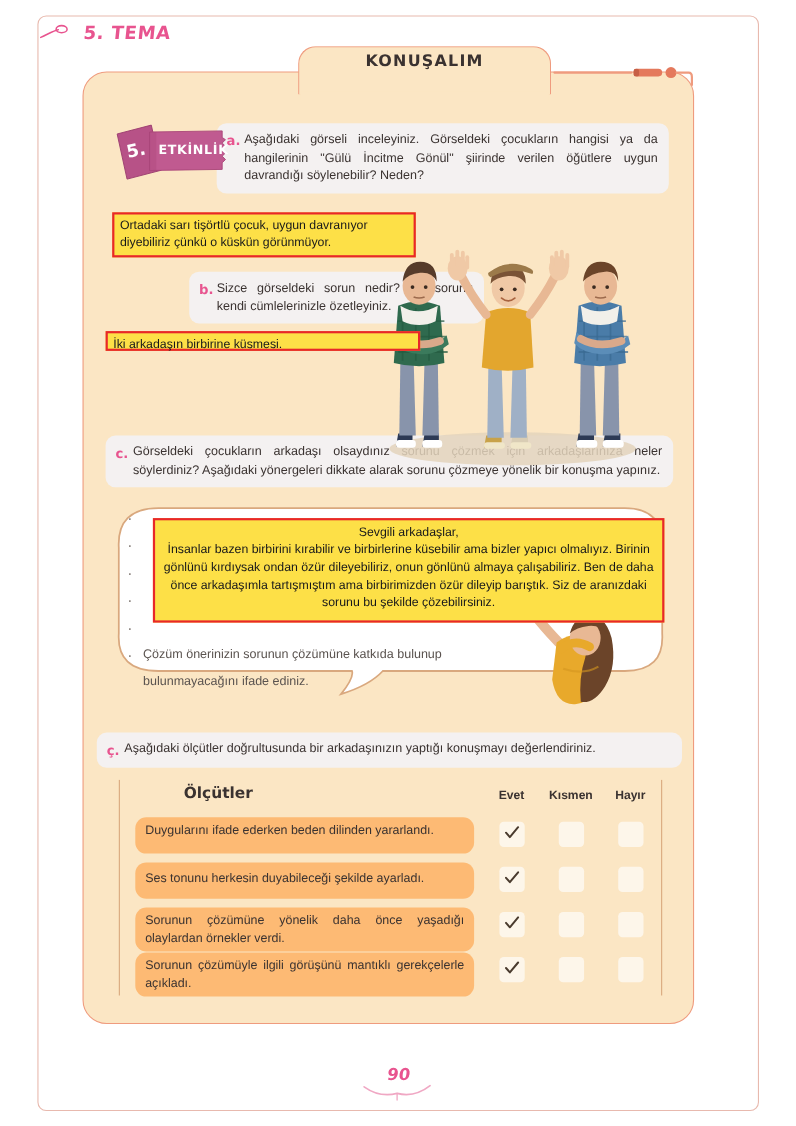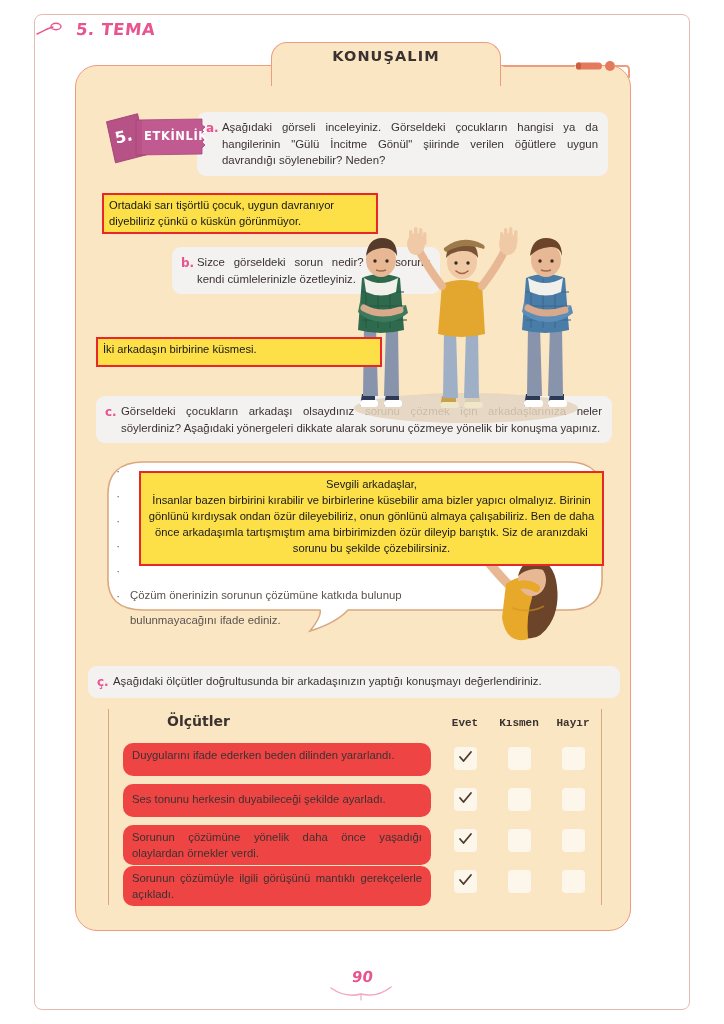--- a/index.html
+++ b/index.html
@@ -176,21 +176,21 @@
     border: 2px solid #e8272a;
     box-sizing: border-box;
     font-family: "Liberation Sans", sans-serif;
     font-size: 11.2px;
     line-height: 15.5px;
     color: #16171a;
     padding: 3px 5px;
     z-index: 8;
   }
   #ans-a { left: 26px;  top: 127px; width: 276px; height: 41px; }
-  #ans-b { left: 20px;  top: 235px; width: 286px; height: 30px; margin-top: 36px; }
+  #ans-b { left: 20px;  top: 235px; width: 286px; height: 18px; }
   #ans-c { left: 63px;  top: 405px; width: 465px; height: 95px; line-height: 16px; }
 
   
   .boys {
     position: absolute;
     left: 258px;
     top: 120px;
     width: 264px;
     height: 240px;
     z-index: 2;
@@ -265,41 +265,41 @@
     font-size: 14px;
     font-weight: 700;
     color: #3a3230;
     margin-left: 41px;
   }
   .th-col {
     position: absolute;
     top: 8px;
     width: 54px;
     text-align: center;
-    font-family: Liberation Mono, monospace;
+    font-family: Liberation Sans, sans-serif;
     font-size: 11px;
     font-weight: 700;
     color: #3a3230;
   }
   .th-col.c0 { left: 329px; }
   .th-col.c1 { left: 383px; }
   .th-col.c2 { left: 437px; }
 
   .t-row {
     position: relative;
     height: 37px;
     margin-bottom: 4px;
   }
   .t-label {
     position: absolute;
     left: 14px;
     top: 0;
     width: 308px;
     min-height: 33px;
-    background: #ef4444;
+    background: #fdba74;
     border-radius: 10px;
     box-sizing: border-box;
     padding: 5px 9px 4px 9px;
     font-family: "Liberation Sans", sans-serif;
     font-size: 11.3px;
     line-height: 15.5px;
     color: #3a3230;
     text-align: justify;
   }
   .t-label.single { padding-top: 8px; }

